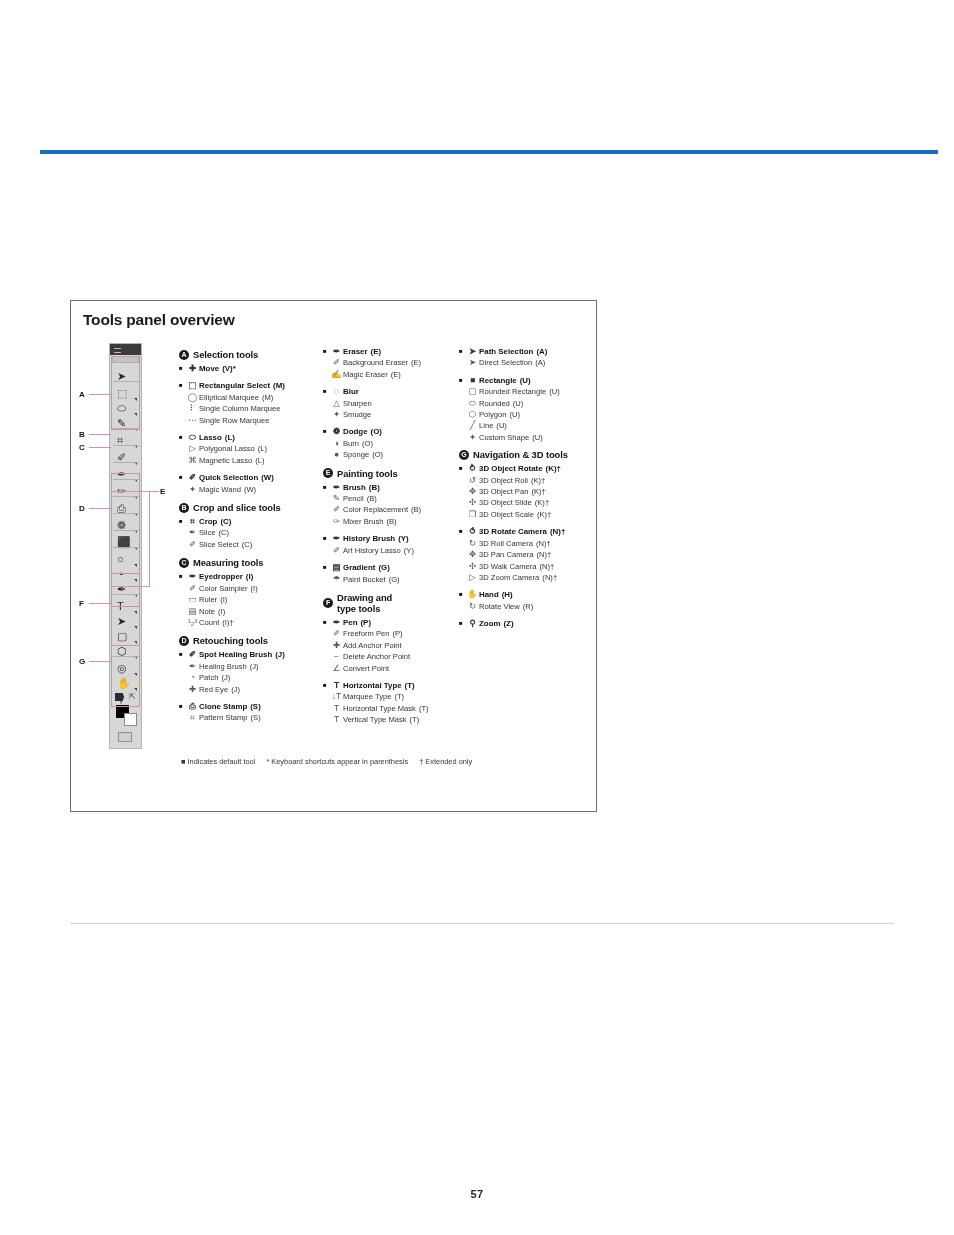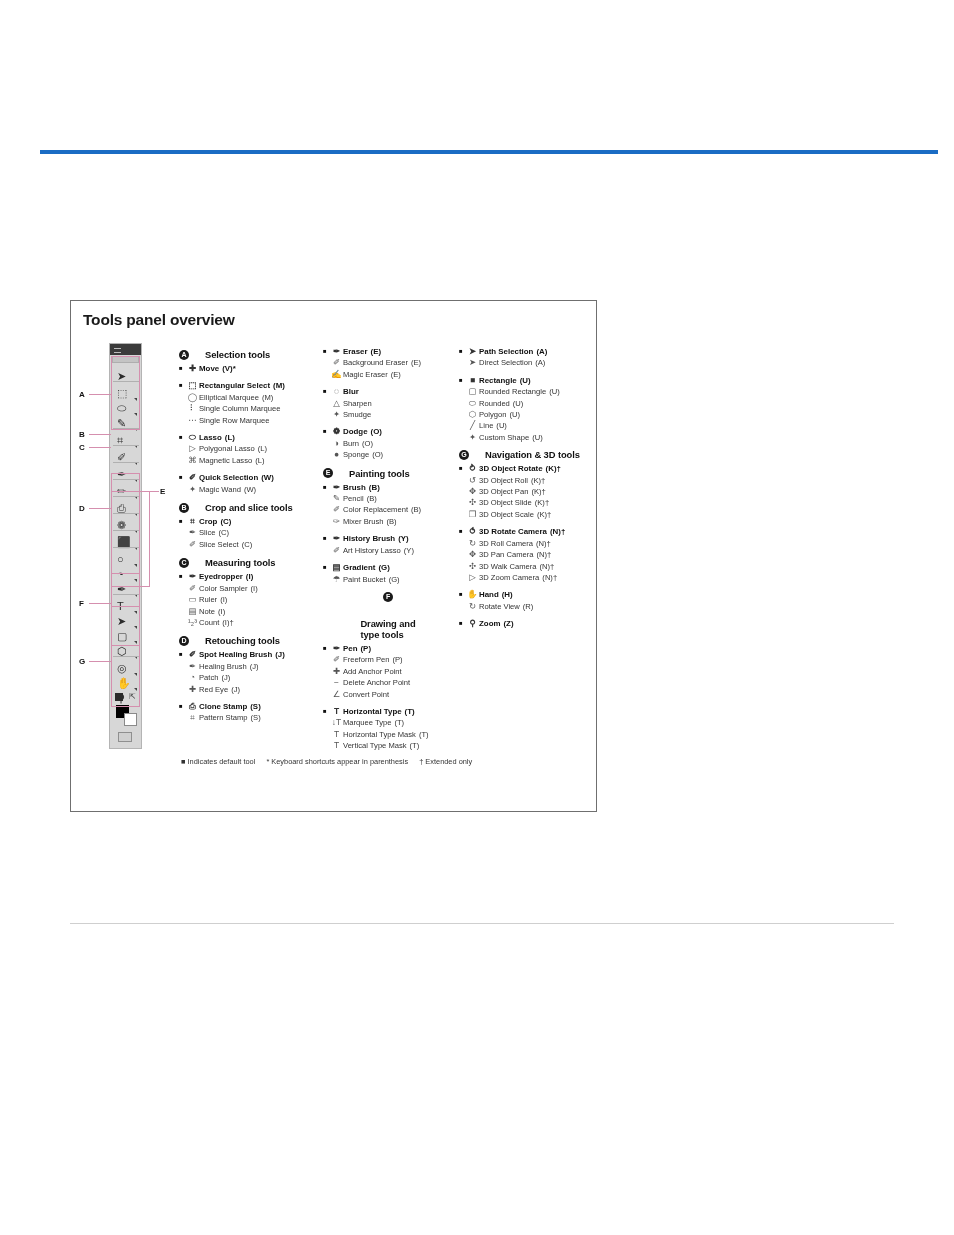--- a/index.html
+++ b/index.html
@@ -87,21 +87,21 @@
   .qm{position:absolute;left:8px;width:14px;height:10px;border:1px solid #8f8f8f;background:#d0d0d0;box-sizing:border-box;}
 
   
   .col{position:absolute;top:0;}
   .col1{left:108px;width:140px;}
   .col2{left:252px;width:130px;}
   .col3{left:388px;width:135px;}
 
   .sec{margin:0 0 0 0;}
   .sec-head{
-    display:flex;align-items:center;gap:16px;
+    display:flex;align-items:center;gap:4px;
     font-size:9.4px;font-weight:bold;color:#111;letter-spacing:-.1px;
     margin-bottom:3px;
   }
   .sec-head .badge{
     display:inline-block;width:10px;height:10px;border-radius:50%;
     background:#1a1a1a;color:#fff;font-size:7px;line-height:10px;
     text-align:center;font-weight:bold;flex:none;
   }
   .sec-head .stitle{white-space:pre-line;line-height:11px;}
 
@@ -533,21 +533,21 @@
               <span class="lbl"><span>Gradient</span><span class="key" style="margin-left: 3px;">(G)</span></span>
             </div>
             <div class="row">
               <span class="bul"></span>
               <span class="ico">☂</span>
               <span class="lbl"><span>Paint Bucket</span><span class="key" style="margin-left: 3px;">(G)</span></span>
             </div>
           </div>
         </div>
         <div class="sec">
-          <div class="sec-head" style="margin-top: 7px; flex-direction: column;">
+          <div class="sec-head" style="margin-top: 7px;">
             <span class="badge">F</span>
             <span class="stitle">Drawing and
 type tools</span>
           </div>
           <div class="grp-block">
             <div class="row main">
               <span class="bul">■</span>
               <span class="ico">✒</span>
               <span class="lbl"><span>Pen</span><span class="key" style="margin-left: 3px;">(P)</span></span>
             </div>
@@ -724,13 +724,14 @@
         </div>
       </div>
 
     <div class="fig-note">
       <span>■ Indicates default tool</span>
       <span>* Keyboard shortcuts appear in parenthesis</span>
       <span>† Extended only</span>
     </div>
   </div>
 
+  <div class="page-number">57</div>
 </div>
 
 </body></html>

